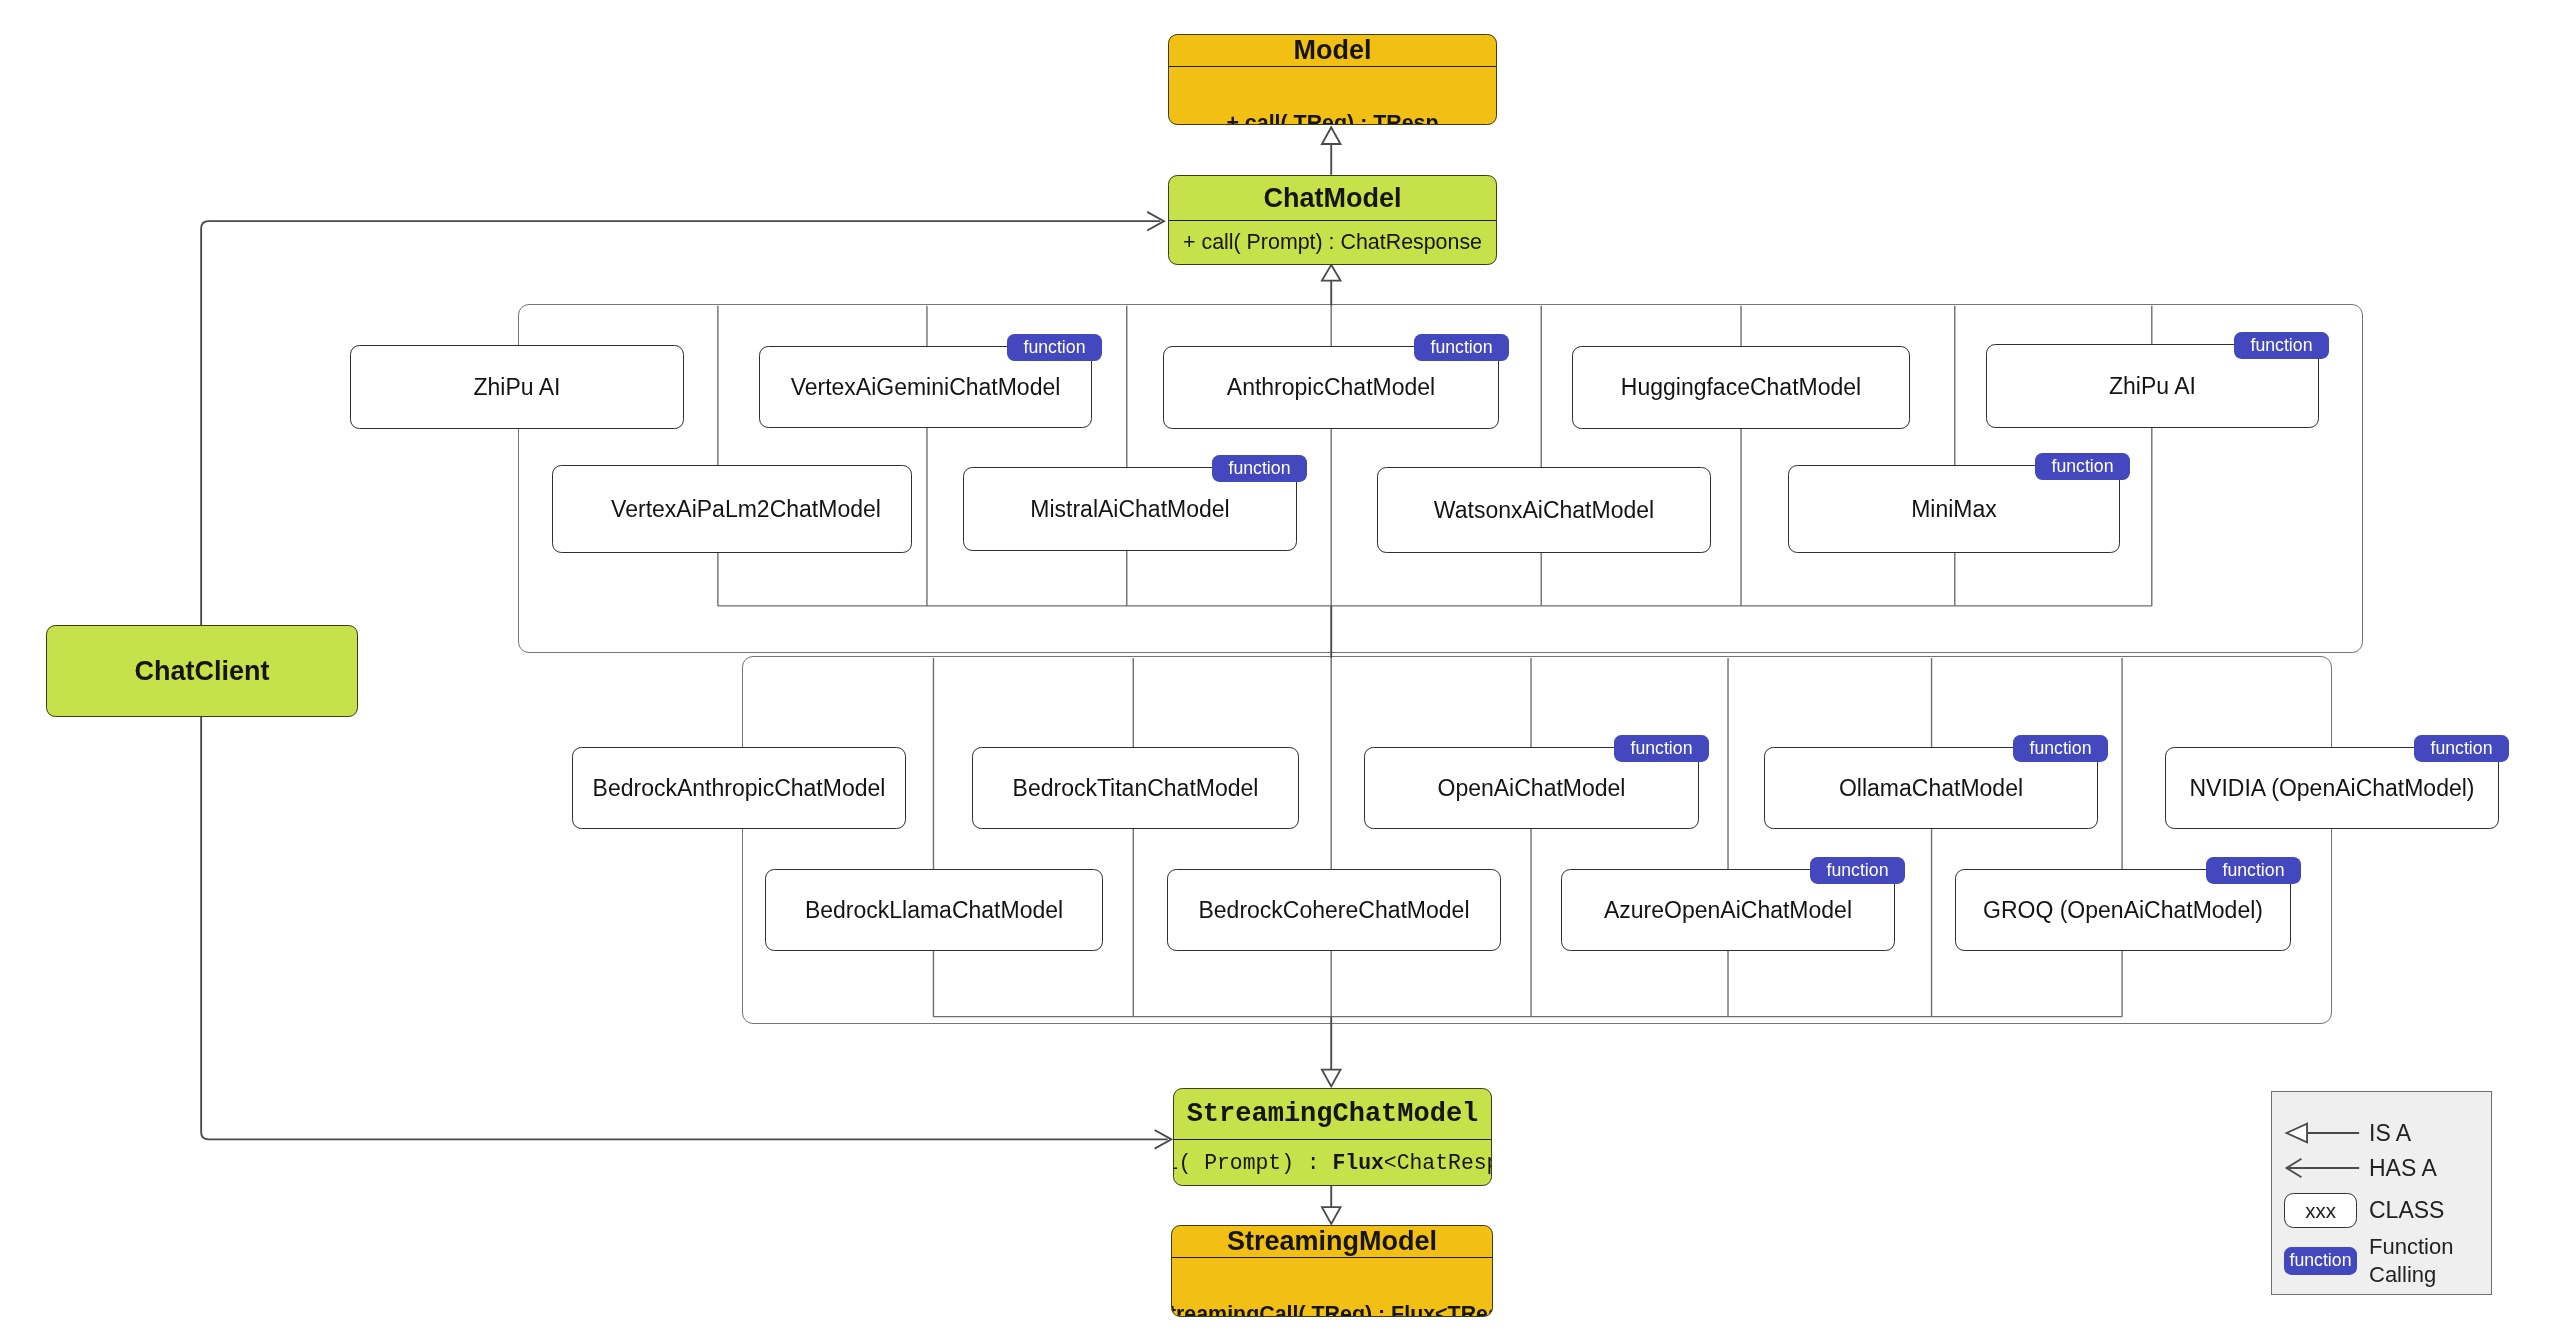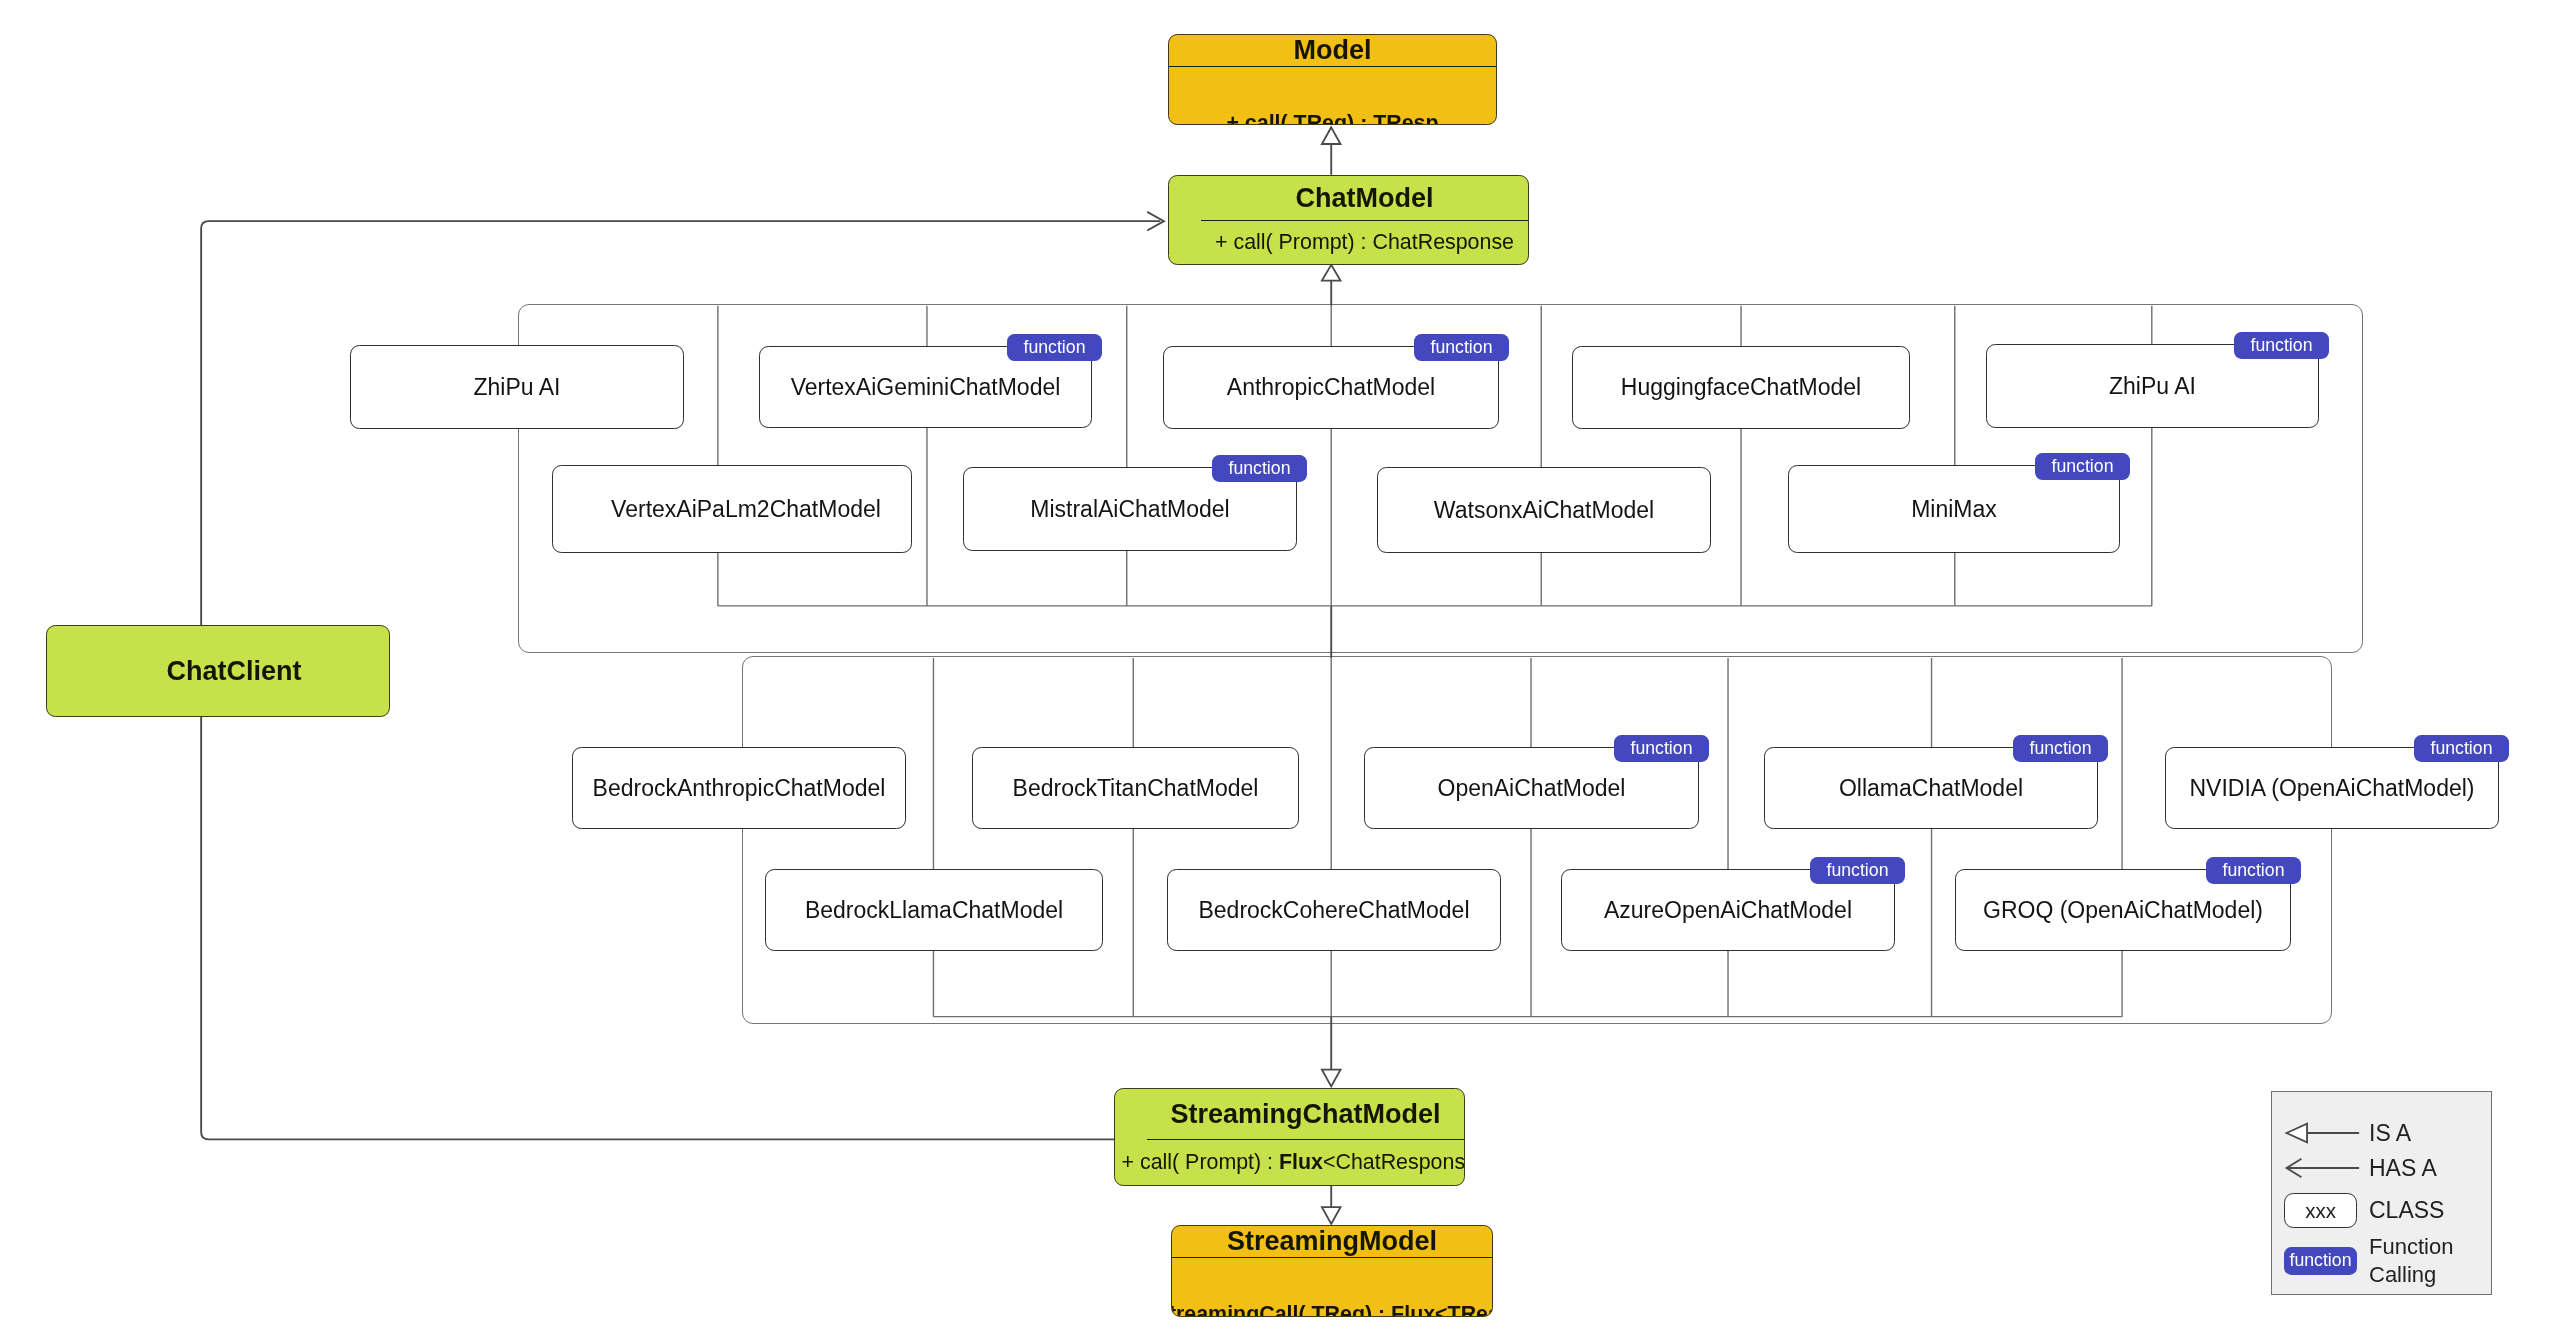--- a/index.html
+++ b/index.html
@@ -26,21 +26,21 @@
     display:flex;align-items:center;justify-content:center;z-index:4;white-space:nowrap;
   }
   
   .cbox{position:absolute;border:1.9px solid #3c3c17;border-radius:9.3px;display:flex;flex-direction:column;z-index:3;overflow:hidden;}
   .cbox .title{display:flex;align-items:center;justify-content:center;font-weight:bold;font-size:27px;color:#151500;border-bottom:1.9px solid #1c1c1c;}
   .cbox .method{flex:1;display:flex;align-items:center;justify-content:center;font-size:21.4px;color:#151500;white-space:pre;}
   .cbox .method .b{font-weight:bold;}
   .cbox.single{align-items:center;justify-content:center;flex-direction:row;}
   .cbox.single .title{border-bottom:none;text-align:center;}
   .orange{background:#F2C014;gap:44px;}
-  .green{background:#C7E14A;padding-left:32px;}
+  .green{background:#C7E14A;}
   
   .legend{position:absolute;left:2271px;top:1091px;width:221px;height:204px;background:#efefef;border:1.9px solid #707070;z-index:3;box-sizing:border-box;}
   .legend-row{position:absolute;left:0;width:100%;display:flex;align-items:center;}
   .legend-icon-cell{width:97px;display:flex;align-items:center;justify-content:center;flex:none;}
   .legend-label{font-size:23px;color:#222;}
   .legend-class-box{width:73px;height:35px;background:#fff;border:1.9px solid #333;border-radius:9.3px;display:flex;align-items:center;justify-content:center;font-size:20.5px;color:#222;box-sizing:border-box;}
   .legend-badge{width:73px;height:28px;background:#4348BE;border-radius:7.4px;color:#fff;font-size:17.7px;display:flex;align-items:center;justify-content:center;}
   .legend-fn{font-size:22px;line-height:1.25;color:#222;width:108px;}
   .legend-row svg line,.legend-row svg polyline{stroke:#4a4a4a;stroke-width:2;fill:none;}
   .legend-row svg polygon{fill:#fff;stroke:#4a4a4a;stroke-width:2;}
@@ -112,21 +112,21 @@
 
   <div class="cbox green" style="left:1168px;top:175px;width:327px;height:88px;">
     <div class="title" style="height:44px;">ChatModel</div>
     <div class="method">+ call( Prompt) : ChatResponse</div>
   </div>
 
   <div class="cbox green single" style="left:46px;top:625px;width:310px;height:90px;">
     <div class="title">ChatClient</div>
   </div>
 
-  <div class="cbox green" style="left:1114px;top:1088px;width:317px;height:96px;">
+  <div class="cbox green" style="left:1173px;top:1088px;width:317px;height:96px;font-family:Liberation Mono, monospace;">
     <div class="title" style="height:50px;">StreamingChatModel</div>
     <div class="method"><span>+ call( Prompt) : </span><span class="b">Flux</span><span>&lt;ChatResponse&gt;</span></div>
   </div>
 
   <div class="cbox orange" style="left:1171px;top:1225px;width:320px;height:90px;">
     <div class="title" style="height:48px;">StreamingModel</div>
     <div class="method"><span class="b">+ streamingCall( TReq) : Flux&lt;TResp&gt;</span></div>
   </div>
 
   <div class="class-box" style="left:350px;top:345px;width:332px;height:82px;">

